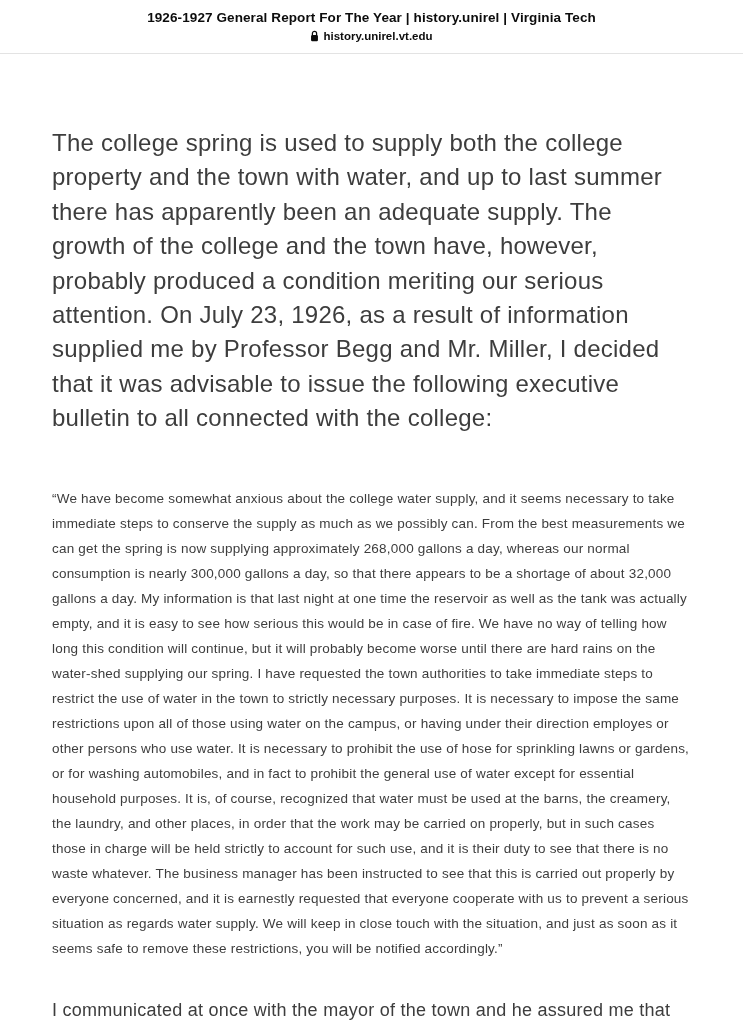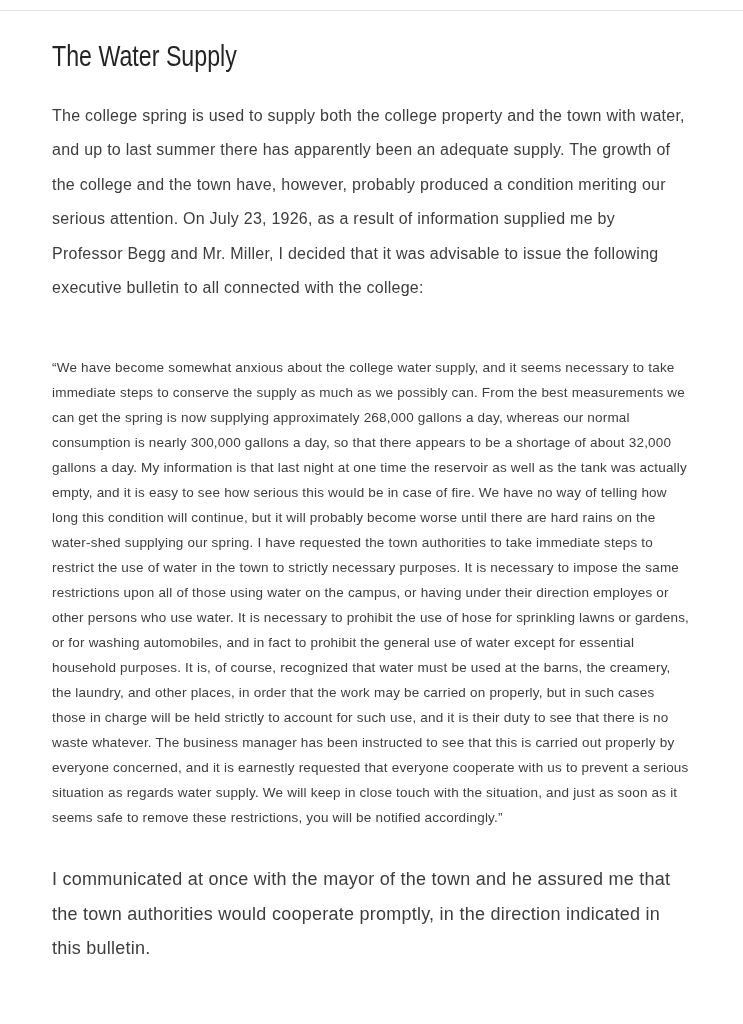--- a/index.html
+++ b/index.html
@@ -48,22 +48,22 @@
     white-space: nowrap;
   }
   h1.title .condensed {
     display: inline-block;
     transform: scaleX(0.80);
     transform-origin: left center;
     letter-spacing: 0px;
   }
   p { margin: 0; color: #3d3d3d; }
   .intro {
-    margin-top: 28px;
-    font-size: 16px;
+    margin-top: 42px;
+    font-size: 24px;
     font-weight: 300;
     line-height: 34.4px;
     letter-spacing: 0.25px;
   }
   .bulletin {
     margin-top: 50px;
     font-size: 13.5px;
     font-weight: 400;
     line-height: 25px;
     letter-spacing: 0.2px;
@@ -74,27 +74,36 @@
     font-weight: 300;
     line-height: 34.4px;
     letter-spacing: 0.25px;
   }
 </style>
 </head>
 <body>
 
 <div class="page">
 
+  <header class="hdr">
+    <div class="hdr-title">1926-1927 General Report For The Year | history.unirel | Virginia Tech</div>
+    <div class="hdr-url">
+      <span class="lock">
+        <svg width="9" height="12" viewBox="0 0 12 16" aria-hidden="true">
+          <path d="M3.2 7V4.6a2.8 2.8 0 0 1 5.6 0V7" fill="none" stroke="#0c0c0c" stroke-width="1.7"></path>
+          <rect x="1.4" y="6.6" width="9.2" height="8.4" rx="1.6" fill="#0c0c0c"></rect>
+        </svg>
+      </span>
+      <span>history.unirel.vt.edu</span>
+    </div>
+  </header>
 
   <div class="divider"></div>
 
   <main>
-    <h1 class="title">
-      <span class="condensed">The Water Supply</span>
-    </h1>
 
     <p class="intro">The college spring is used to supply both the college property and the town with water, and up to last summer there has apparently been an adequate supply. The growth of the college and the town have, however, probably produced a condition meriting our serious attention. On July 23, 1926, as a result of information supplied me by Professor Begg and Mr. Miller, I decided that it was advisable to issue the following executive bulletin to all connected with the college:</p>
 
     <p class="bulletin">“We have become somewhat anxious about the college water supply, and it seems necessary to take immediate steps to conserve the supply as much as we possibly can. From the best measurements we can get the spring is now supplying approximately 268,000 gallons a day, whereas our normal consumption is nearly 300,000 gallons a day, so that there appears to be a shortage of about 32,000 gallons a day. My information is that last night at one time the reservoir as well as the tank was actually empty, and it is easy to see how serious this would be in case of fire. We have no way of telling how long this condition will continue, but it will probably become worse until there are hard rains on the water-shed supplying our spring. I have requested the town authorities to take immediate steps to restrict the use of water in the town to strictly necessary purposes. It is necessary to impose the same restrictions upon all of those using water on the campus, or having under their direction employes or other persons who use water. It is necessary to prohibit the use of hose for sprinkling lawns or gardens, or for washing automobiles, and in fact to prohibit the general use of water except for essential household purposes. It is, of course, recognized that water must be used at the barns, the creamery, the laundry, and other places, in order that the work may be carried on properly, but in such cases those in charge will be held strictly to account for such use, and it is their duty to see that there is no waste whatever. The business manager has been instructed to see that this is carried out properly by everyone concerned, and it is earnestly requested that everyone cooperate with us to prevent a serious situation as regards water supply. We will keep in close touch with the situation, and just as soon as it seems safe to remove these restrictions, you will be notified accordingly.”</p>
 
     <p class="closing">I communicated at once with the mayor of the town and he assured me that the town authorities would cooperate promptly, in the direction indicated in this bulletin.</p>
   </main>
 
 </div>
 

